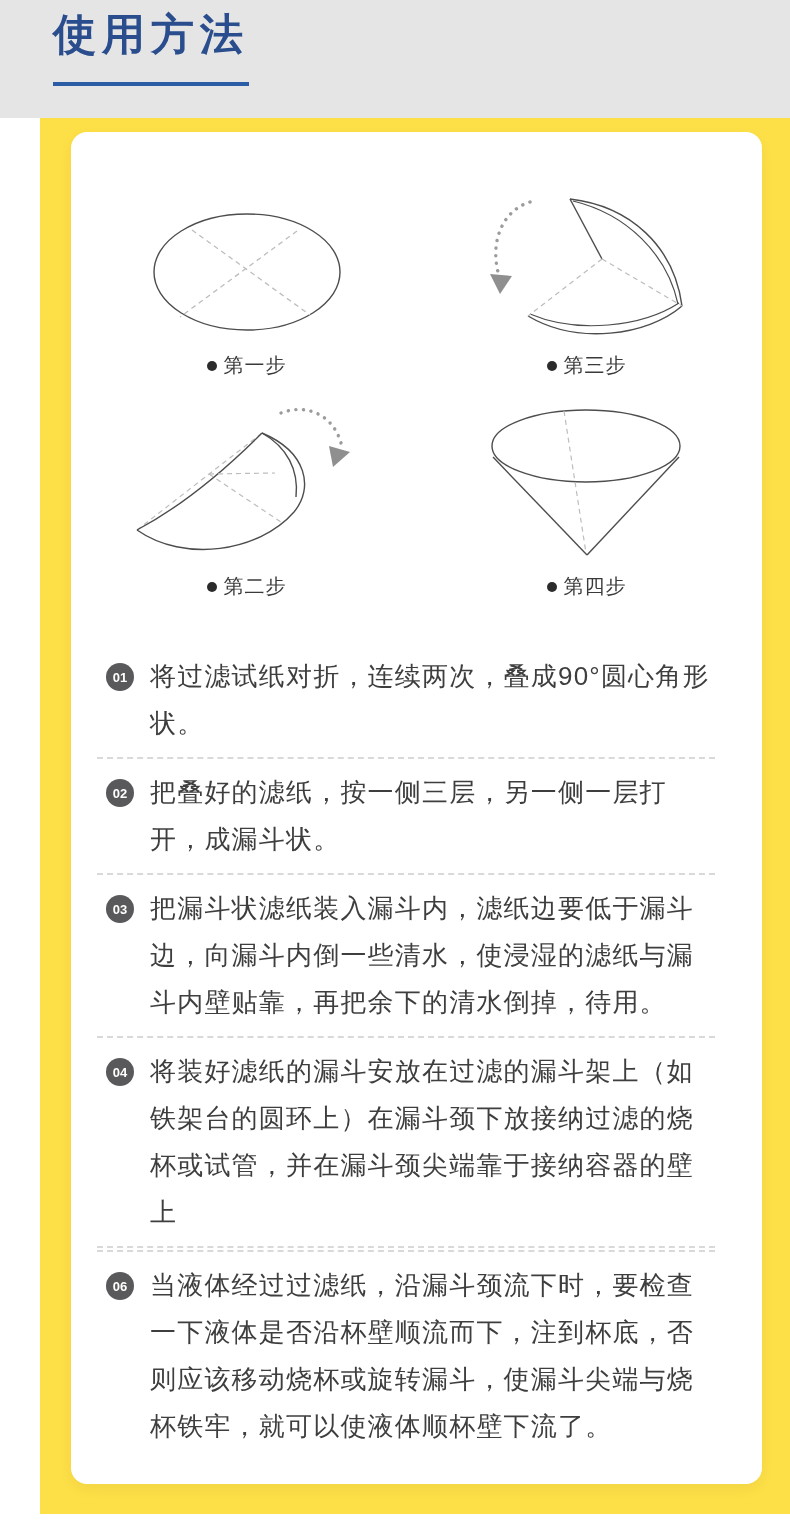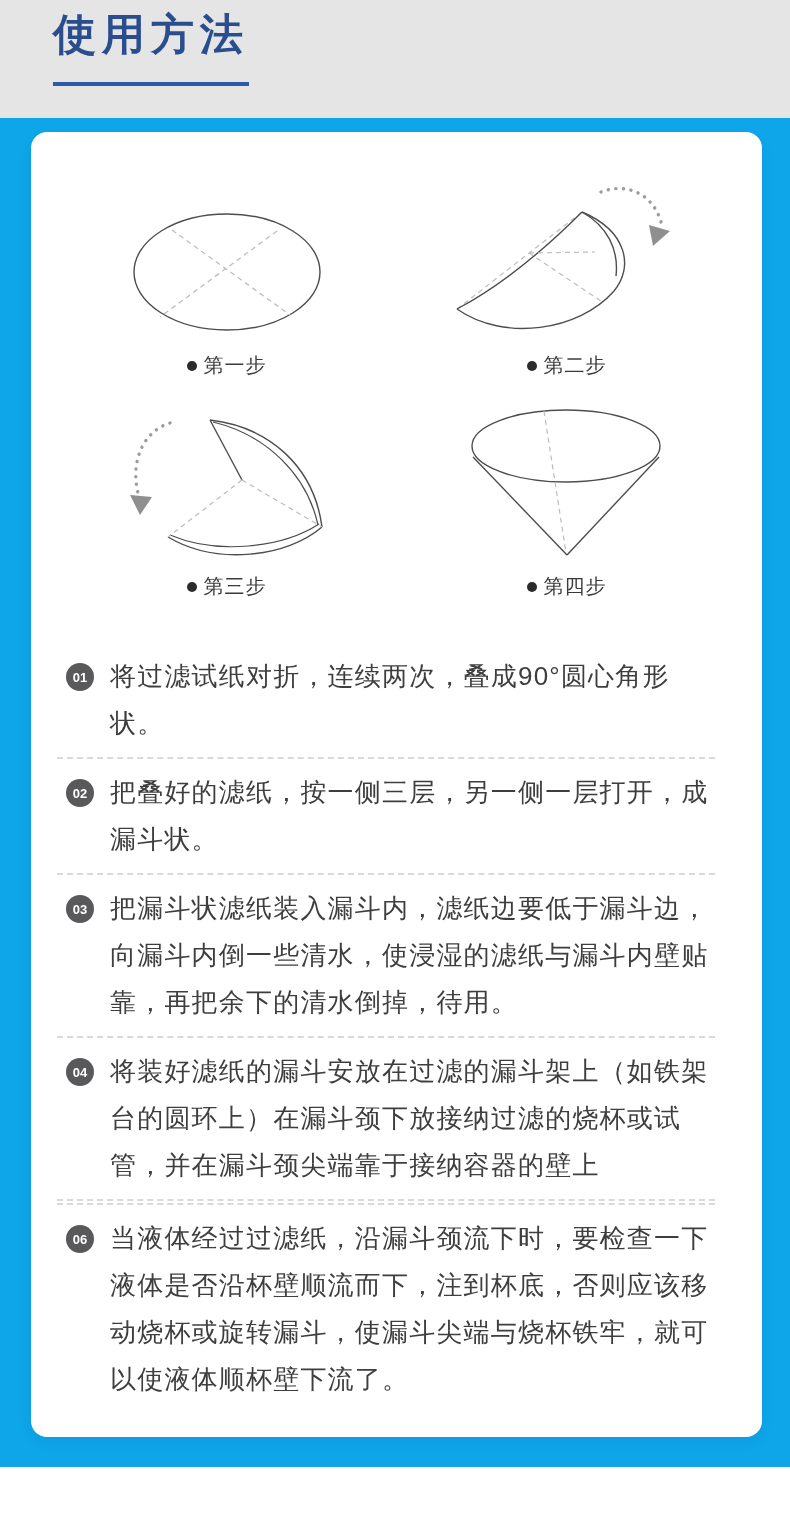--- a/index.html
+++ b/index.html
@@ -28,22 +28,23 @@
   }
   .title-underline {
     width: 196px;
     height: 4px;
     margin-top: 22px;
     background: #2b5ca6;
   }
 
   
   .content-bg {
-    background: #0ea5e9;
+    background: #fde047;
     padding: 14px 28px 30px 31px;
+    margin-left: 40px;
   }
   .card {
     background: #ffffff;
     border-radius: 16px;
     box-shadow: 0 5px 14px rgba(0,0,0,0.05);
     padding: 52px 0 26px 0;
   }
 
   
   .diagrams {
@@ -125,55 +126,55 @@
           <line x1="45" y1="46" x2="163" y2="131" stroke="#bdbdbd" stroke-width="1.3" stroke-dasharray="5,4"></line>
           <line x1="150" y1="47" x2="33" y2="133" stroke="#bdbdbd" stroke-width="1.3" stroke-dasharray="5,4"></line>
         </svg>
         <figcaption class="diagram-caption">
           <span class="bullet-dot"></span>
           <span>第一步</span>
         </figcaption>
       </figure>
 
       <figure>
-        <svg width="235" height="160" viewBox="0 0 235 160">
-          <line x1="8" y1="125" x2="133" y2="28" stroke="#bdbdbd" stroke-width="1.2" stroke-dasharray="5,4"></line>
-          <path d="M8,125 Q68,93 133,28" fill="none" stroke="#4d4d4d" stroke-width="1.4"></path>
-          <path d="M8,125 C55,158 130,147 165,107 C185,83 178,47 133,28" fill="none" stroke="#4d4d4d" stroke-width="1.4"></path>
-          <path d="M133,28 C158,42 170,65 167,92" fill="none" stroke="#4d4d4d" stroke-width="1.4"></path>
-          <line x1="80" y1="69" x2="146" y2="68" stroke="#bdbdbd" stroke-width="1.2" stroke-dasharray="5,4"></line>
-          <line x1="80" y1="69" x2="152" y2="117" stroke="#bdbdbd" stroke-width="1.2" stroke-dasharray="5,4"></line>
-          <path d="M152,8 C178,-2 204,10 212,38" fill="none" stroke="#9c9c9c" stroke-width="3.4" stroke-linecap="round" stroke-dasharray="0.1,7.5"></path>
-          <polygon points="200,41 221,47 204,62" fill="#8f8f8f"></polygon>
-        </svg>
-        <figcaption class="diagram-caption">
-          <span class="bullet-dot"></span>
-          <span>第二步</span>
-        </figcaption>
-      </figure>
-
-      <figure>
         <svg width="210" height="160" viewBox="0 0 210 160">
           <line x1="88" y1="15" x2="120" y2="75" stroke="#4d4d4d" stroke-width="1.4"></line>
           <path d="M88,15 C148,22 192,62 200,122" fill="none" stroke="#4d4d4d" stroke-width="1.4"></path>
           <path d="M91,17 C145,30 185,70 196,120" fill="none" stroke="#4d4d4d" stroke-width="1.2"></path>
           <path d="M46,132 C95,161 165,152 200,122" fill="none" stroke="#4d4d4d" stroke-width="1.4"></path>
           <path d="M48,130 C95,150 160,143 197,119" fill="none" stroke="#4d4d4d" stroke-width="1.2"></path>
           <line x1="120" y1="75" x2="46" y2="132" stroke="#bdbdbd" stroke-width="1.2" stroke-dasharray="5,4"></line>
           <line x1="120" y1="75" x2="200" y2="122" stroke="#bdbdbd" stroke-width="1.2" stroke-dasharray="5,4"></line>
           <path d="M48,18 C22,26 8,55 16,88" fill="none" stroke="#9c9c9c" stroke-width="3.4" stroke-linecap="round" stroke-dasharray="0.1,7.5"></path>
           <polygon points="8,90 30,92 18,110" fill="#8f8f8f"></polygon>
         </svg>
         <figcaption class="diagram-caption">
           <span class="bullet-dot"></span>
           <span>第三步</span>
         </figcaption>
       </figure>
 
       <figure>
+        <svg width="235" height="160" viewBox="0 0 235 160">
+          <line x1="8" y1="125" x2="133" y2="28" stroke="#bdbdbd" stroke-width="1.2" stroke-dasharray="5,4"></line>
+          <path d="M8,125 Q68,93 133,28" fill="none" stroke="#4d4d4d" stroke-width="1.4"></path>
+          <path d="M8,125 C55,158 130,147 165,107 C185,83 178,47 133,28" fill="none" stroke="#4d4d4d" stroke-width="1.4"></path>
+          <path d="M133,28 C158,42 170,65 167,92" fill="none" stroke="#4d4d4d" stroke-width="1.4"></path>
+          <line x1="80" y1="69" x2="146" y2="68" stroke="#bdbdbd" stroke-width="1.2" stroke-dasharray="5,4"></line>
+          <line x1="80" y1="69" x2="152" y2="117" stroke="#bdbdbd" stroke-width="1.2" stroke-dasharray="5,4"></line>
+          <path d="M152,8 C178,-2 204,10 212,38" fill="none" stroke="#9c9c9c" stroke-width="3.4" stroke-linecap="round" stroke-dasharray="0.1,7.5"></path>
+          <polygon points="200,41 221,47 204,62" fill="#8f8f8f"></polygon>
+        </svg>
+        <figcaption class="diagram-caption">
+          <span class="bullet-dot"></span>
+          <span>第二步</span>
+        </figcaption>
+      </figure>
+
+      <figure>
         <svg width="200" height="160" viewBox="0 0 200 160">
           <ellipse cx="99" cy="41" rx="94" ry="36" fill="none" stroke="#4d4d4d" stroke-width="1.4"></ellipse>
           <line x1="6" y1="52" x2="100" y2="150" stroke="#4d4d4d" stroke-width="1.4"></line>
           <line x1="192" y1="52" x2="100" y2="150" stroke="#4d4d4d" stroke-width="1.4"></line>
           <line x1="77" y1="6" x2="99" y2="148" stroke="#bdbdbd" stroke-width="1.2" stroke-dasharray="5,4"></line>
         </svg>
         <figcaption class="diagram-caption">
           <span class="bullet-dot"></span>
           <span>第四步</span>
         </figcaption>

